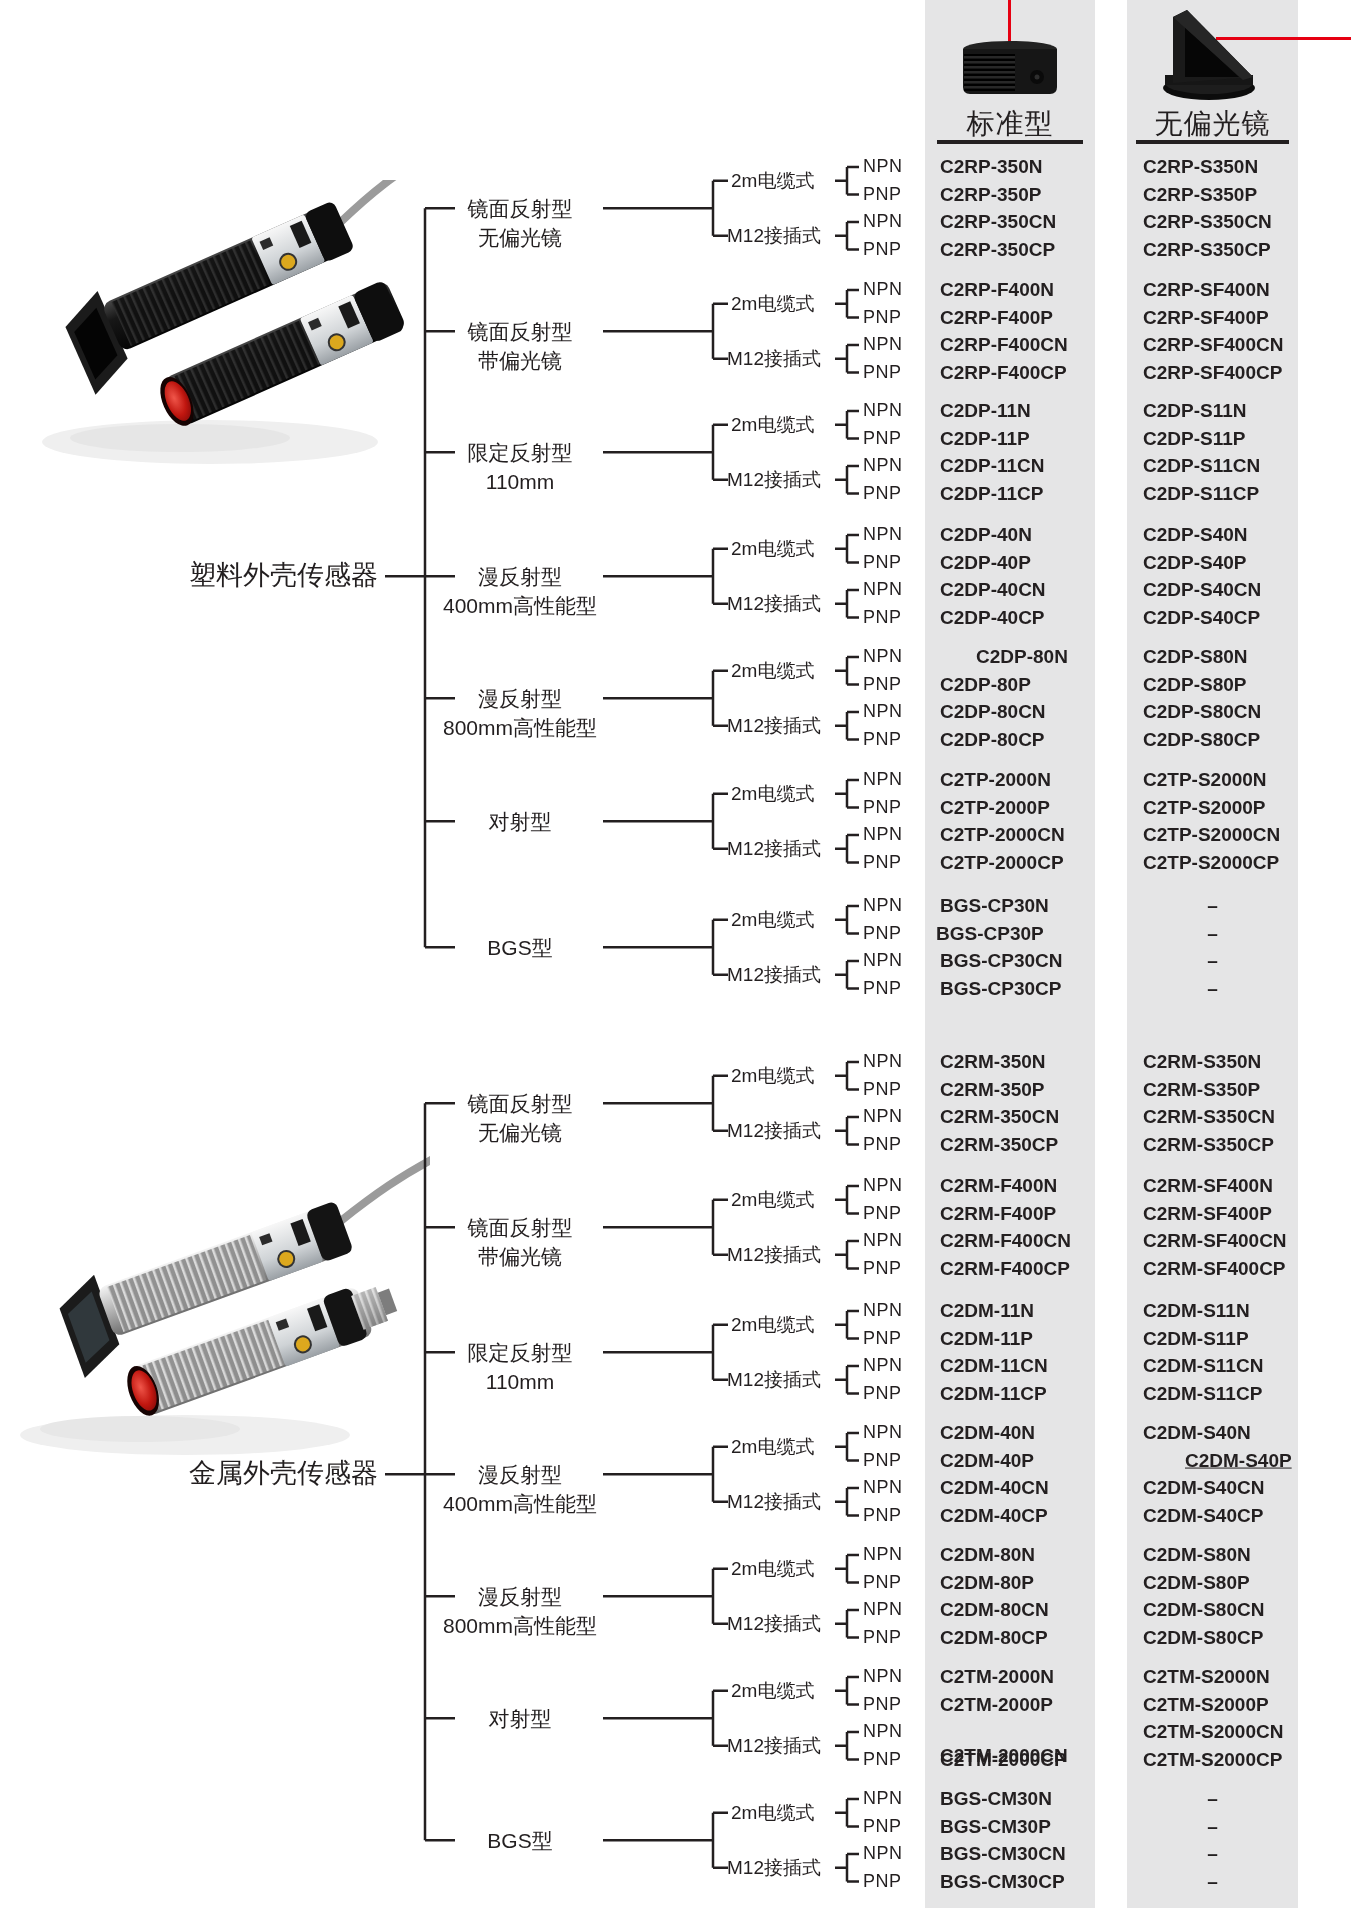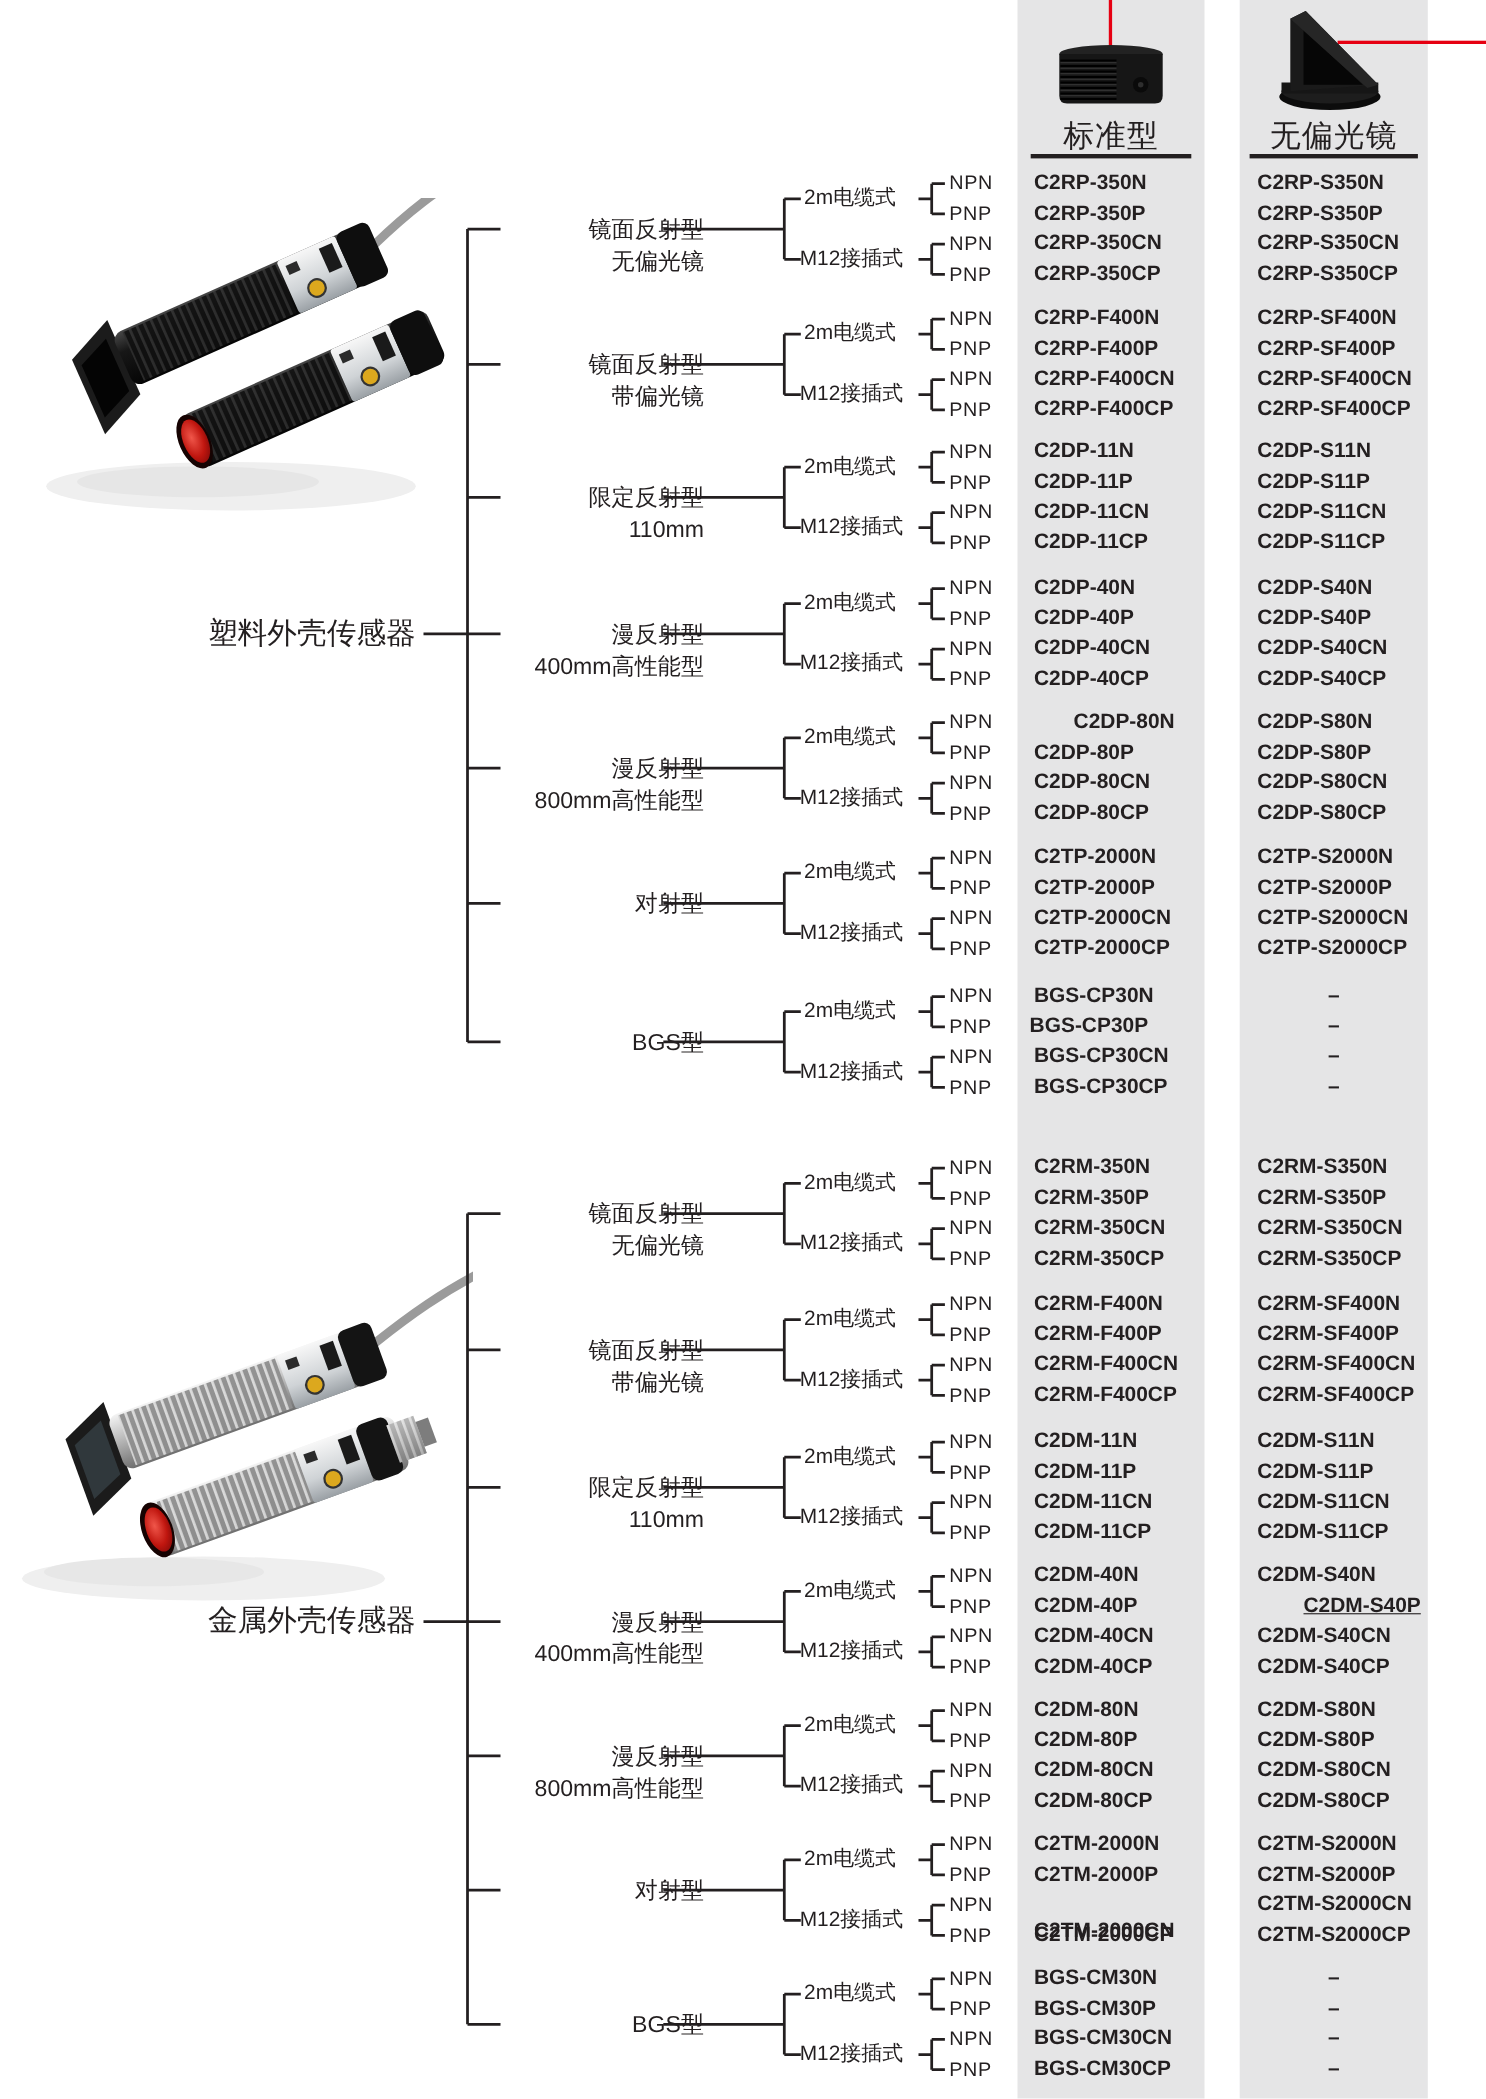--- a/index.html
+++ b/index.html
@@ -9,21 +9,21 @@
   }
   .abs{position:absolute;}
   .colbg{position:absolute;top:0;height:1908px;background:#e5e5e6;}
   #lines{position:absolute;left:0;top:0;pointer-events:none;}
   .hdr{position:absolute;transform:translateY(-50%);text-align:center;font-size:28px;letter-spacing:1px;line-height:1;}
   .hdr-line{position:absolute;height:4px;background:#231f20;}
   .beam-v{position:absolute;width:3px;background:#e60012;}
   .beam-h{position:absolute;height:3px;background:#e60012;}
   .node{position:absolute;transform:translateY(-50%);line-height:1.1;white-space:pre;}
   .group-label{font-size:27px;text-align:right;}
-  .category{font-size:21px;text-align:right;}
+  .category{font-size:21px;text-align:center;}
   .branch{font-size:19px;}
   .pol{font-size:18px;letter-spacing:0.5px;}
   .model{font-size:19px;font-weight:bold;}
   .na{text-align:center;}
 </style>
 </head>
 <body>
 
 <div id="canvas">
 

